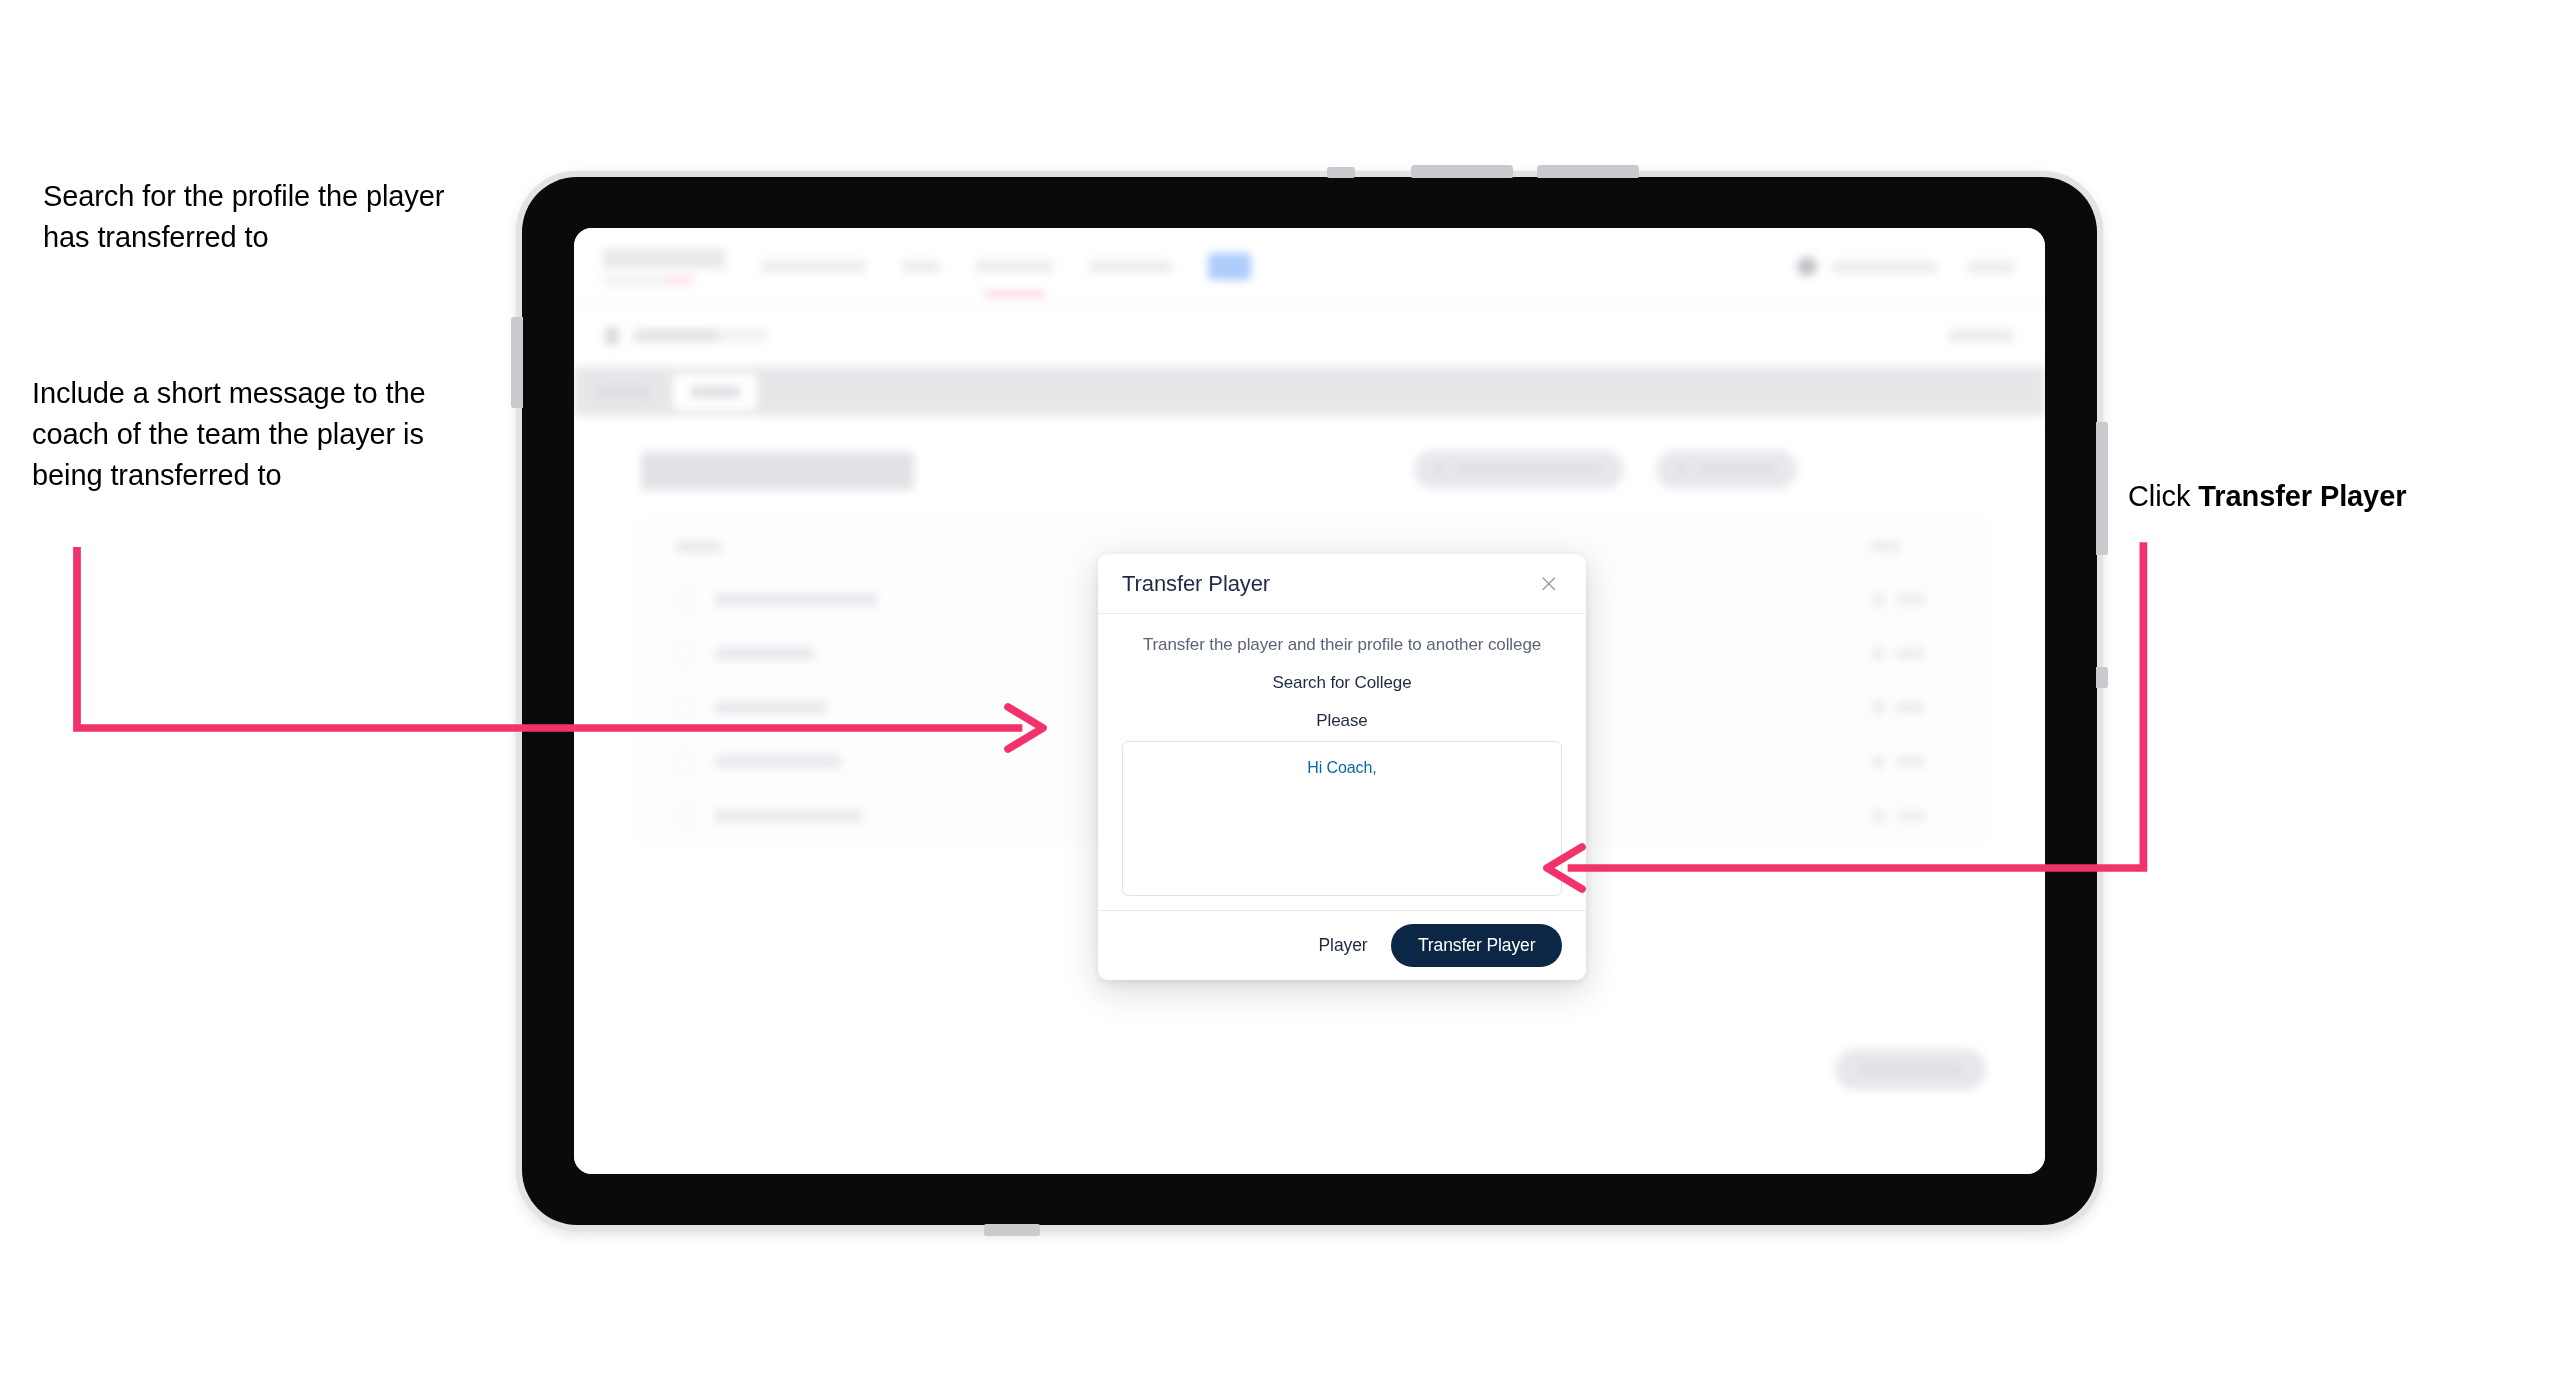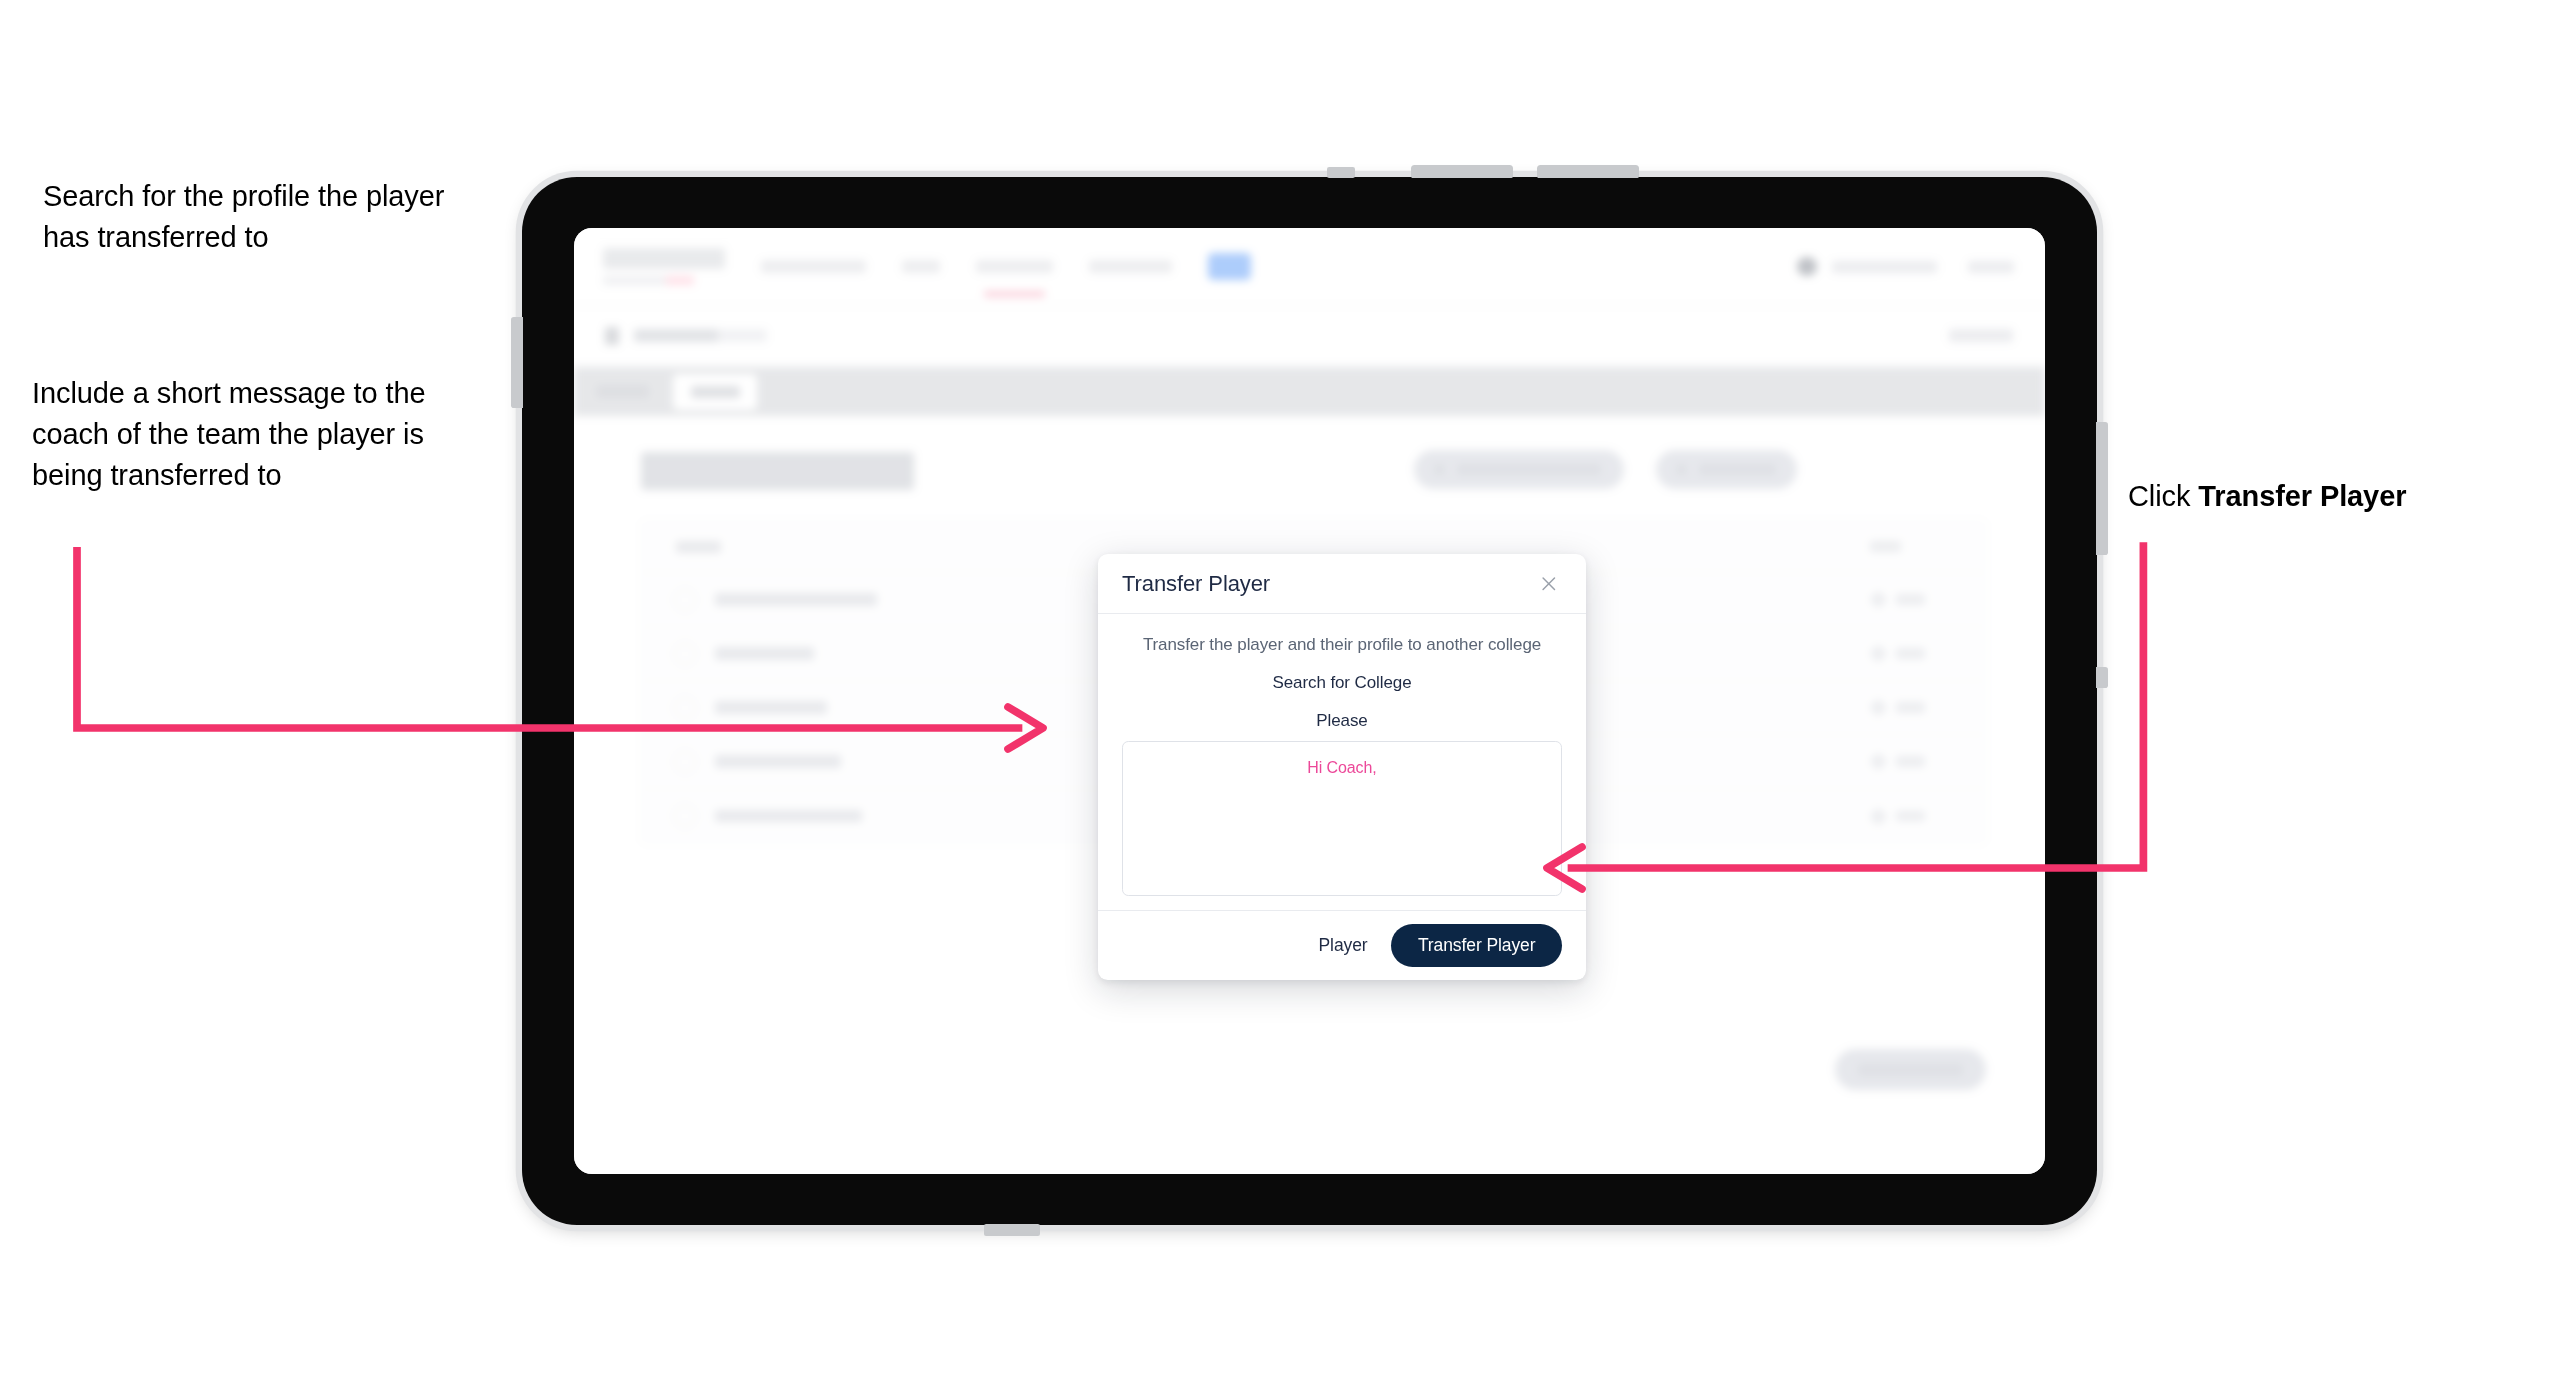--- a/index.html
+++ b/index.html
@@ -214,21 +214,21 @@
     font-family:"Liberation Sans", sans-serif;
     display:flex; align-items:center;
     letter-spacing:-0.1px;
   }
   #message-block { margin-top:18px; }
   .textarea-box {
     width:100%; min-height:155px;
     border:0.7px solid #dfe2e8; border-radius:6.3px;
     background:#ffffff;
     padding:14px 15.4px;
-    font-size:16px; color:#ec4899; line-height:1.55;
+    font-size:16px; color:#0369a1; line-height:1.55;
     letter-spacing:-0.1px;
   }
   .textarea-box p { margin:0; }
   .textarea-box p.gap { margin-top:21px; }
   #modal-footer {
     border-top:0.7px solid #e9ebef;
     height:70px;
     display:flex; align-items:center; justify-content:flex-end;
     padding:0 24px;
   }

